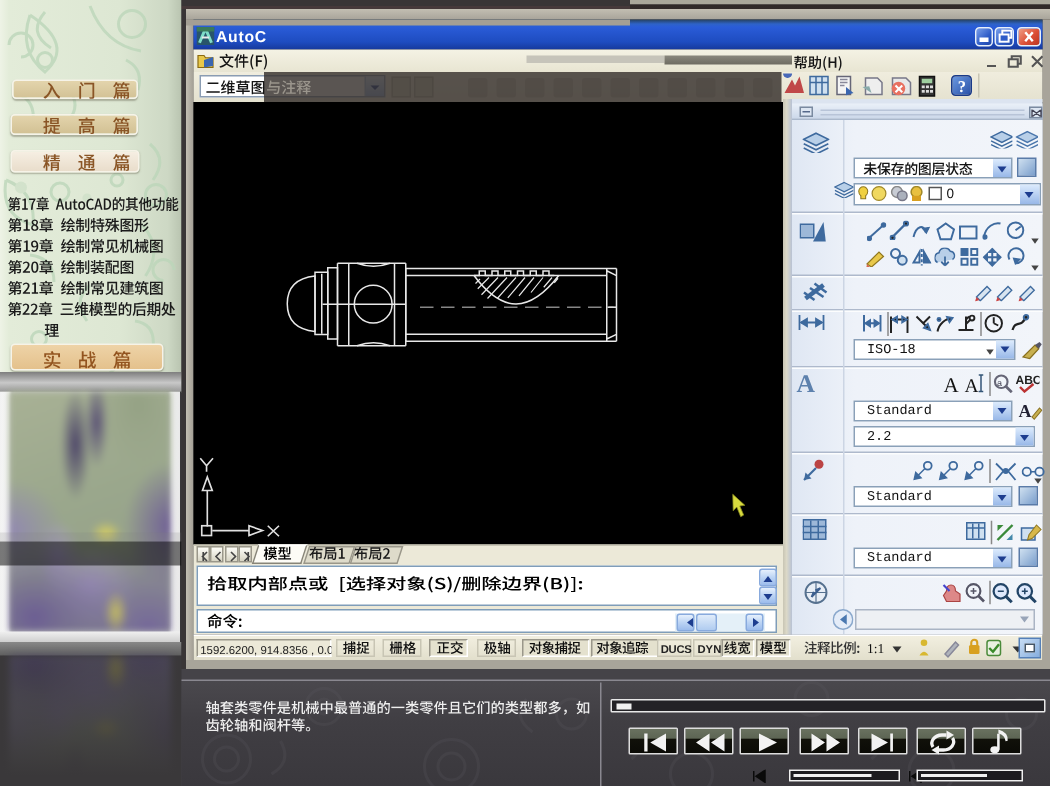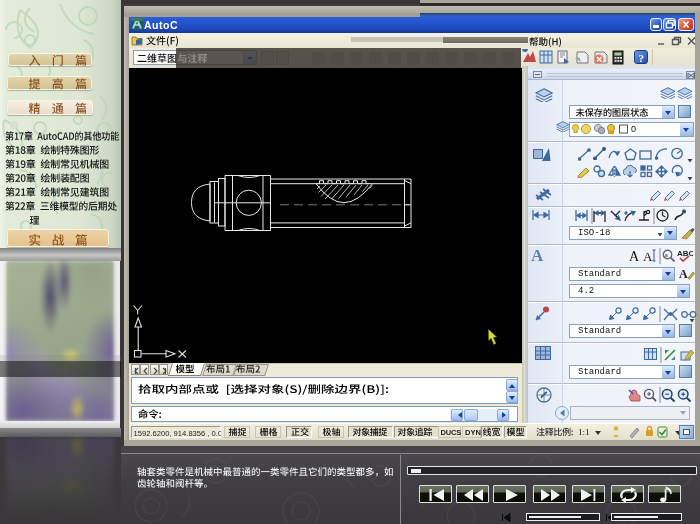--- a/index.html
+++ b/index.html
@@ -307,21 +307,21 @@
       <div style="position:absolute;left:662px;top:267.5px;width:12px;height:12px;background:linear-gradient(180deg,#dcebfd,#98b8e8);"></div>
       <div style="position:absolute;left:665.2px;top:272.3px;width:0;border:3.2px solid transparent;border-top:4px solid #1d3d8f;"></div>
       <span style="position:absolute;left:578px;top:268.5px;font-family:'Liberation Mono',monospace;font-size:9px;color:#111">Standard</span>
       <svg style="position:absolute;left:679px;top:266px" width="16" height="15" viewBox="0 0 16 15">
         <text x="0" y="12" font-size="12" font-weight="bold" font-family="Liberation Serif" fill="#223">A</text>
         <path d="M9 12 L14 6 l1.5 1.5 -5 6 Z" fill="#c8b050" stroke="#887020" stroke-width="0.7"></path>
       </svg>
       <div style="position:absolute;left:569px;top:283.5px;width:121px;height:14.5px;background:#fff;border:1px solid #8aa0b8;"></div>
       <div style="position:absolute;left:676.5px;top:284.5px;width:12.5px;height:12.5px;background:linear-gradient(180deg,#dcebfd,#98b8e8);"></div>
       <div style="position:absolute;left:679.7px;top:289.55px;width:0;border:3.2px solid transparent;border-top:4px solid #1d3d8f;"></div>
-      <span style="position:absolute;left:578px;top:285.5px;font-family:'Liberation Mono',monospace;font-size:9px;color:#111">4.2</span>
+      <span style="position:absolute;left:578px;top:285.5px;font-family:'Liberation Mono',monospace;font-size:9px;color:#111">2.2</span>
       <div style="position:absolute;left:569px;top:324px;width:106px;height:14px;background:#fff;border:1px solid #8aa0b8;"></div>
       <div style="position:absolute;left:662px;top:325px;width:12px;height:12px;background:linear-gradient(180deg,#dcebfd,#98b8e8);"></div>
       <div style="position:absolute;left:665.2px;top:329.8px;width:0;border:3.2px solid transparent;border-top:4px solid #1d3d8f;"></div>
       <span style="position:absolute;left:578px;top:326px;font-family:'Liberation Mono',monospace;font-size:9px;color:#111">Standard</span>
       <div style="position:absolute;left:679px;top:324px;width:13px;height:13px;background:linear-gradient(135deg,#cfe0f0,#7a9ecc);border:1px solid #5a7ba8;"></div>
       <div style="position:absolute;left:569px;top:364.5px;width:106px;height:14.5px;background:#fff;border:1px solid #8aa0b8;"></div>
       <div style="position:absolute;left:661.5px;top:365.5px;width:12.5px;height:12.5px;background:linear-gradient(180deg,#dcebfd,#98b8e8);"></div>
       <div style="position:absolute;left:664.7px;top:370.55px;width:0;border:3.2px solid transparent;border-top:4px solid #1d3d8f;"></div>
       <span style="position:absolute;left:578px;top:366.5px;font-family:'Liberation Mono',monospace;font-size:9px;color:#111">Standard</span>
       <div style="position:absolute;left:679px;top:364.5px;width:13px;height:13px;background:linear-gradient(135deg,#cfe0f0,#7a9ecc);border:1px solid #5a7ba8;"></div>

